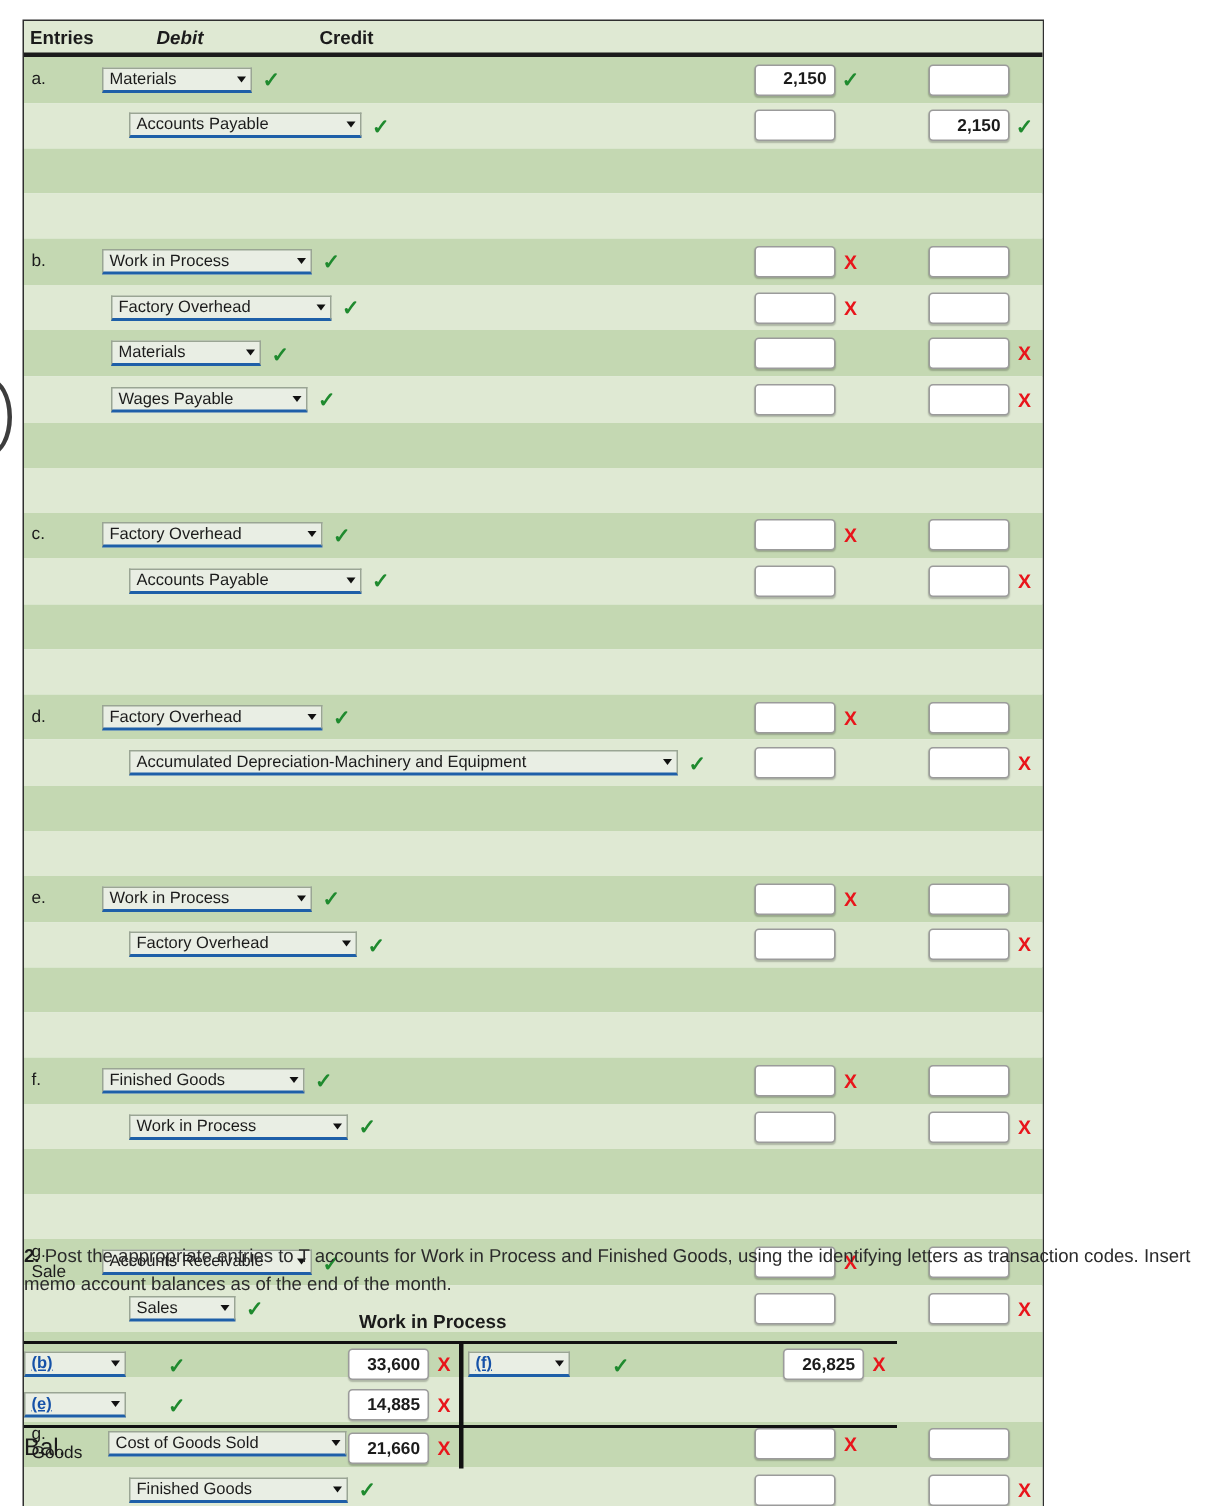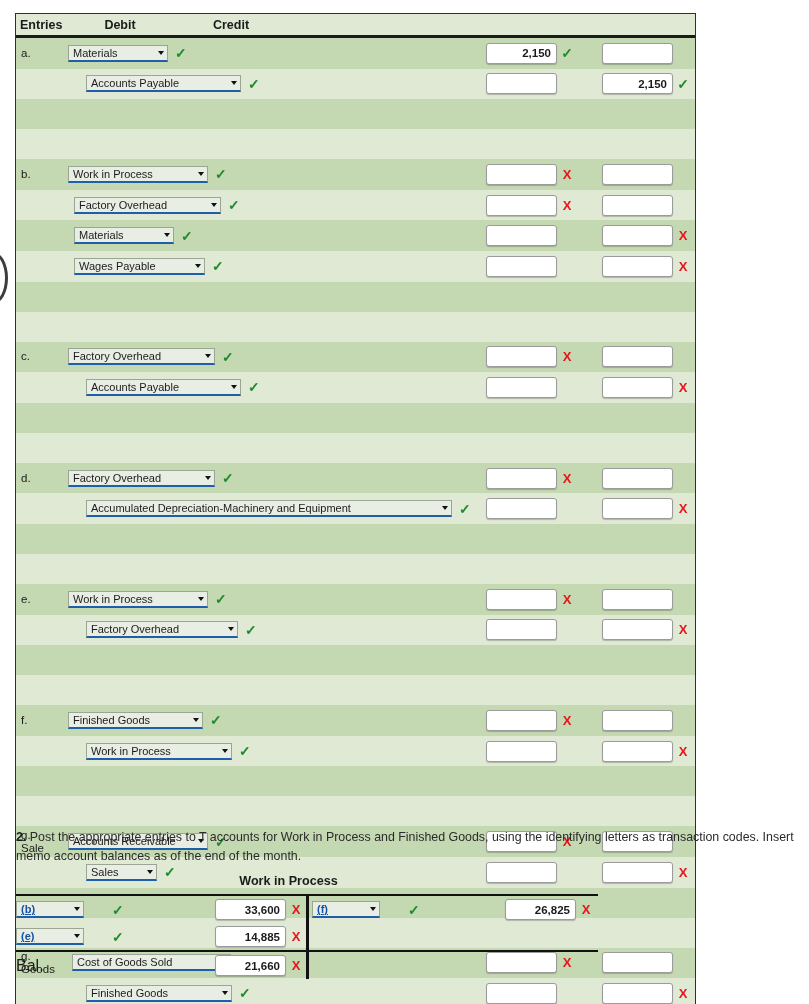--- a/index.html
+++ b/index.html
@@ -31,21 +31,21 @@
   .jrow { display: flex; align-items: center; position: relative; }
   .jrow.light  { background: #dfe9d3; }
   .jrow.dark   { background: #c4d8b2; }
 
   .hdr {
     height: 24px; font-weight: bold; font-size: 12.5px; color: #1b1b1b;
     border-bottom: 3px solid #1b1b1b; background: #dfe9d3;
   }
   .hdr .c-entries { width: 52px; padding-left: 4px; text-align: left; }
   .hdr .c-desc    { flex: 1; text-align: center; padding-right: 152px; }
-  .hdr .c-debit   { width: 104px; text-align: center; }
+  .hdr .c-debit   { width: 104px; text-align: center; font-style: italic; }
   .hdr .c-credit  { width: 118px; text-align: center; }
 
   .entry-row { height: 30.6px; }
   .spacer-row { height: 30px; }
 
   .c-letter {
     width: 52px; flex: 0 0 52px;
     font-size: 11.5px; color: #1b1b1b;
     padding-left: 5px; line-height: 1.12;
   }
@@ -72,21 +72,21 @@
     width: 0; height: 0;
     border-left: 3.5px solid transparent;
     border-right: 3.5px solid transparent;
     border-top: 4px solid #111;
     margin-left: 2px;
   }
   .sel.blue .lbl { color: #1551a8; text-decoration: underline; font-weight: bold; }
 
   
   .money {
-    width: 71px; height: 21px;
+    width: 54px; height: 21px;
     background: #ffffff;
     border: 1px solid #9b9b9b;
     border-radius: 3px;
     box-shadow: 0 1px 1px rgba(0,0,0,0.22);
     font-size: 11.5px; font-weight: bold; color: #1b1b1b;
     text-align: right;
     padding: 0 5px 0 3px;
     line-height: 19px;
     font-family: "Liberation Sans", sans-serif;
   }

